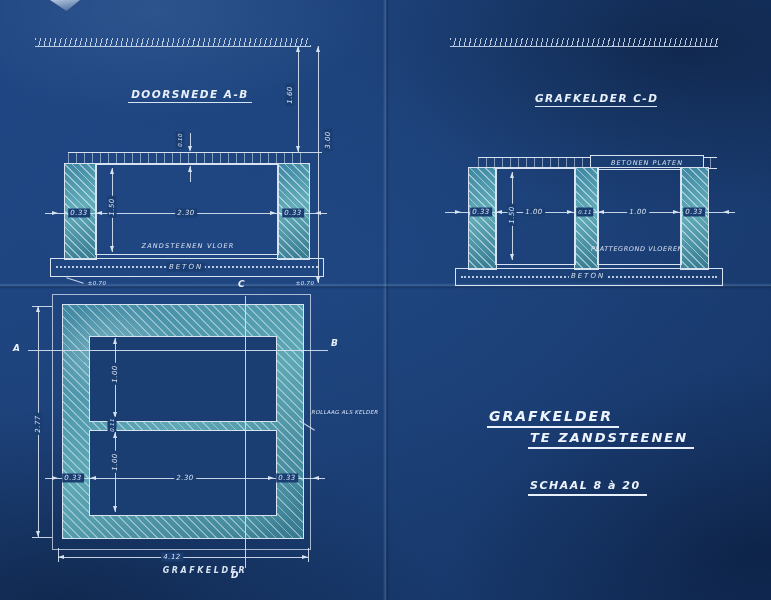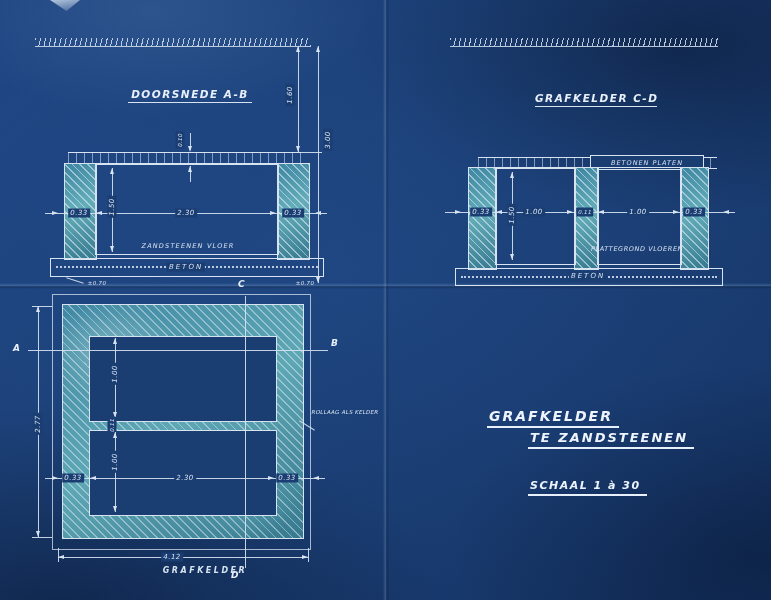--- a/index.html
+++ b/index.html
@@ -203,16 +203,16 @@
 
     <div class="dim tiny" style="left:345px;top:412px;background:transparent">ROLLAAG ALS KELDER</div>
     <div class="hl" style="left:298px;top:425px;width:18px;transform:rotate(32deg)"></div>
 
     <div class="lbl" style="left:205px;top:570px;font-size:8px;letter-spacing:2.5px;font-weight:bold">GRAFKELDER</div>
   </div>
 
   <div>
     <div class="titleblock" style="left:487px;top:408px;font-size:14px;position:absolute">GRAFKELDER</div>
     <div class="titleblock" style="left:528px;top:430px;font-size:13px;position:absolute">TE ZANDSTEENEN</div>
-    <div class="titleblock" style="left:528px;top:479px;font-size:11px;position:absolute;letter-spacing:1.5px">SCHAAL 1 à 30</div>
+    <div class="titleblock" style="left:528px;top:479px;font-size:11px;position:absolute;letter-spacing:1.5px">SCHAAL 8 à 20</div>
   </div>
 
 </div>
 
 </body></html>

